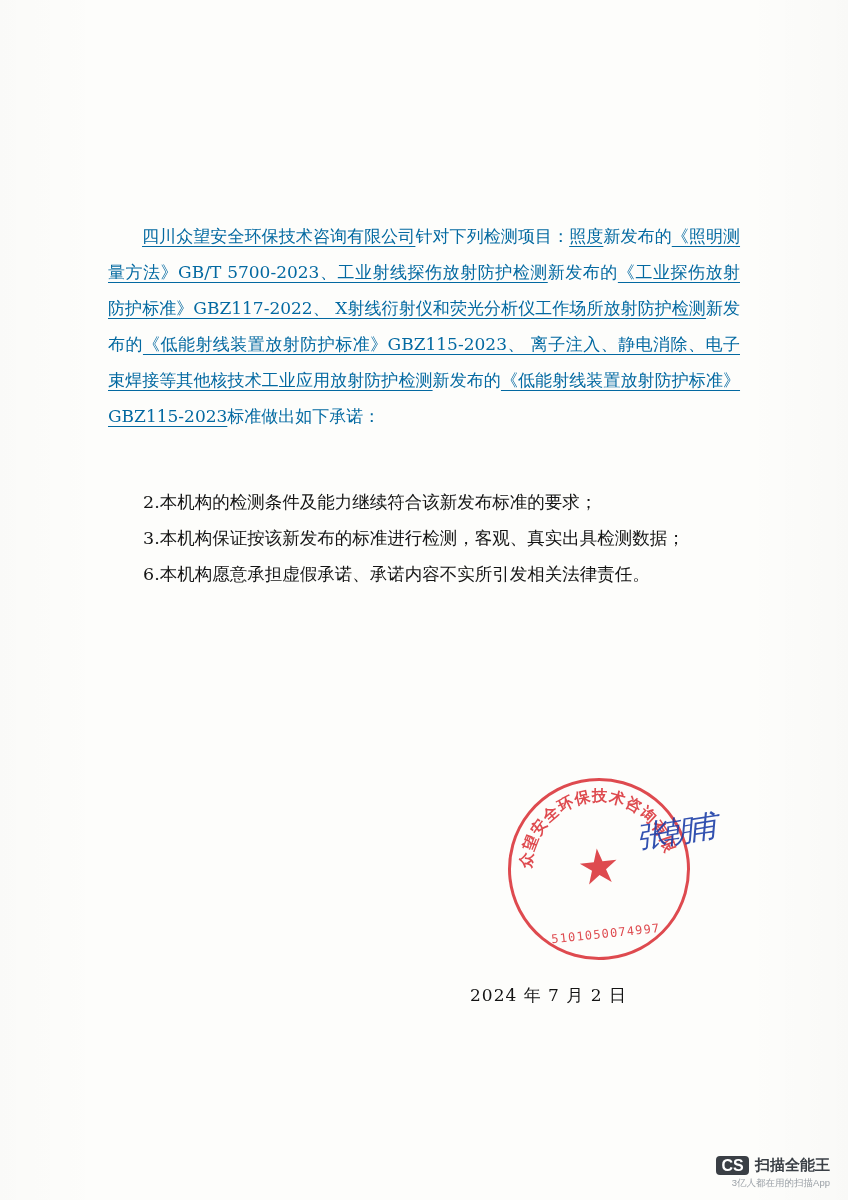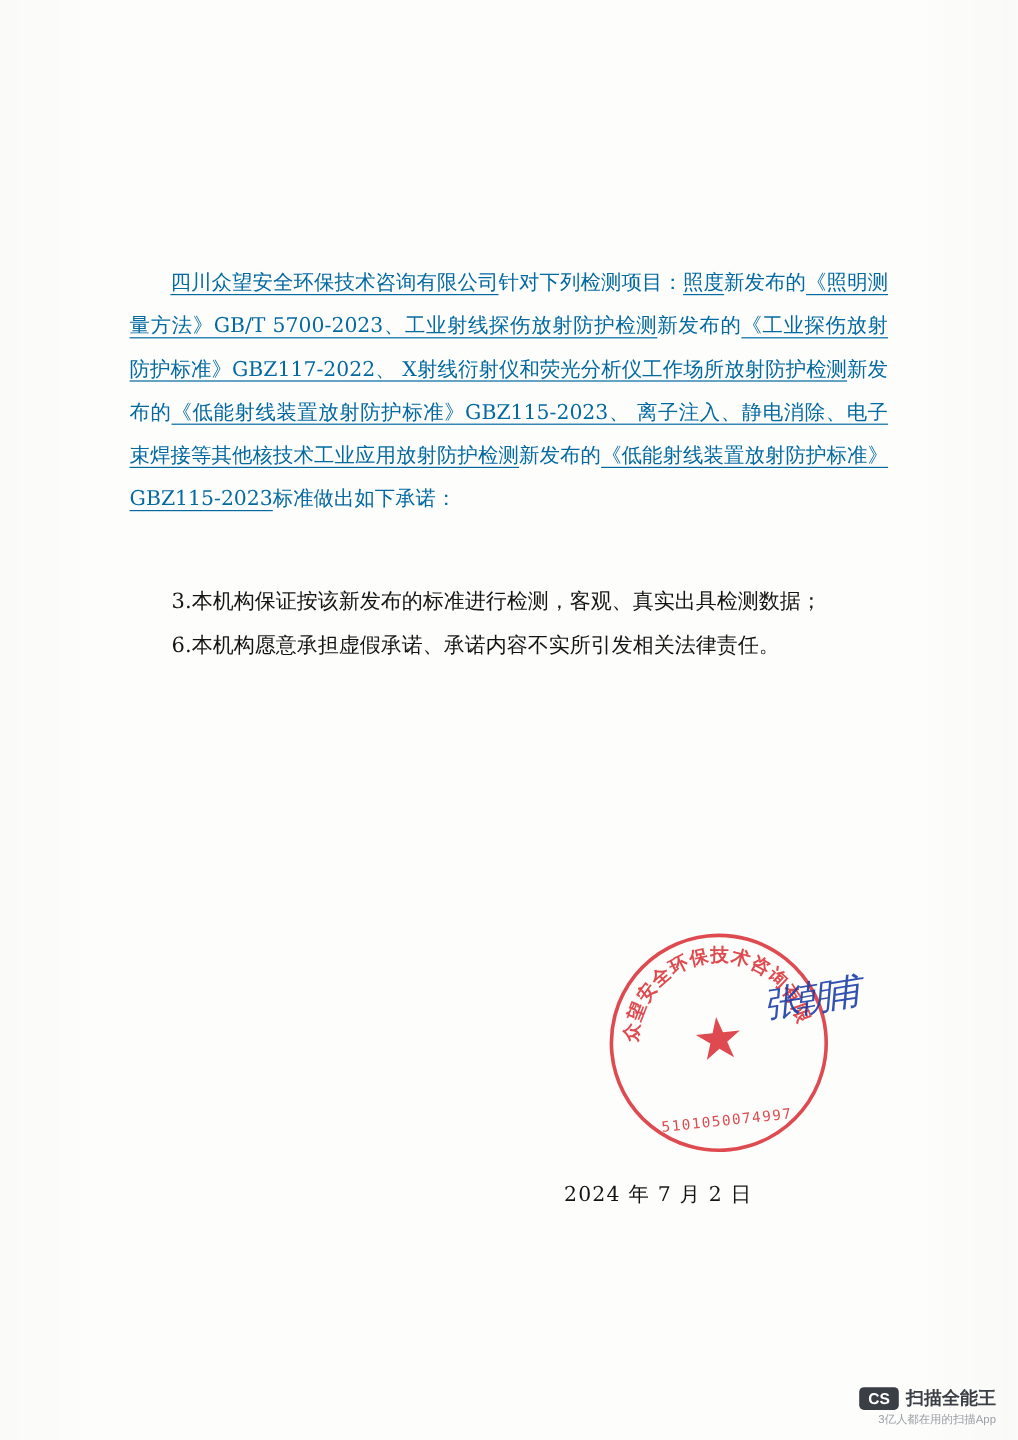--- a/index.html
+++ b/index.html
@@ -166,21 +166,21 @@
     align-items: center;
     justify-content: flex-end;
     gap: 6px;
   }
   .cs-badge {
     width: 33px;
     height: 19px;
     border-radius: 4px;
     background: #3a3f45;
     color: #fff;
-    font-size: 13px;
+    font-size: 16px;
     font-weight: bold;
     display: flex;
     align-items: center;
     justify-content: center;
     font-family: "Liberation Sans", sans-serif;
   }
   .cs-name {
     font-size: 15px;
     color: #3a3f45;
     font-family: Liberation Serif, serif;
@@ -201,20 +201,21 @@
   <div class="scan-noise"></div>
 
 
   <div class="body-block">
     <p class="para">
       <span class="u">四川众望安全环保技术咨询有限公司</span><span>针对下列检测项目：</span><span class="u">照度</span><span>新发布的</span><span class="u">《照明测量方法》GB/T 5700-2023、工业射线探伤放射防护检测</span><span>新发布的</span><span class="u">《工业探伤放射防护标准》GBZ117-2022、 X射线衍射仪和荧光分析仪工作场所放射防护检测</span><span>新发布的</span><span class="u">《低能射线装置放射防护标准》GBZ115-2023、 离子注入、静电消除、电子束焊接等其他核技术工业应用放射防护检测</span><span>新发布的</span><span class="u">《低能射线装置放射防护标准》GBZ115-2023</span><span>标准做出如下承诺：</span>
     </p>
   </div>
 
   <div class="list-block" style="top:484px;">
+    <p class="list-item">2.本机构的检测条件及能力继续符合该新发布标准的要求；</p>
     <p class="list-item">3.本机构保证按该新发布的标准进行检测，客观、真实出具检测数据；</p>
     <p class="list-item">6.本机构愿意承担虚假承诺、承诺内容不实所引发相关法律责任。</p>
   </div>
 
   <div class="seal">
     <div class="seal-inner">
       <svg class="seal-arc-text" viewBox="0 0 176 176">
         <defs>
           <path id="arcpath" d="M 20,88 A 68,68 0 1 1 156,88"></path>
         </defs>

